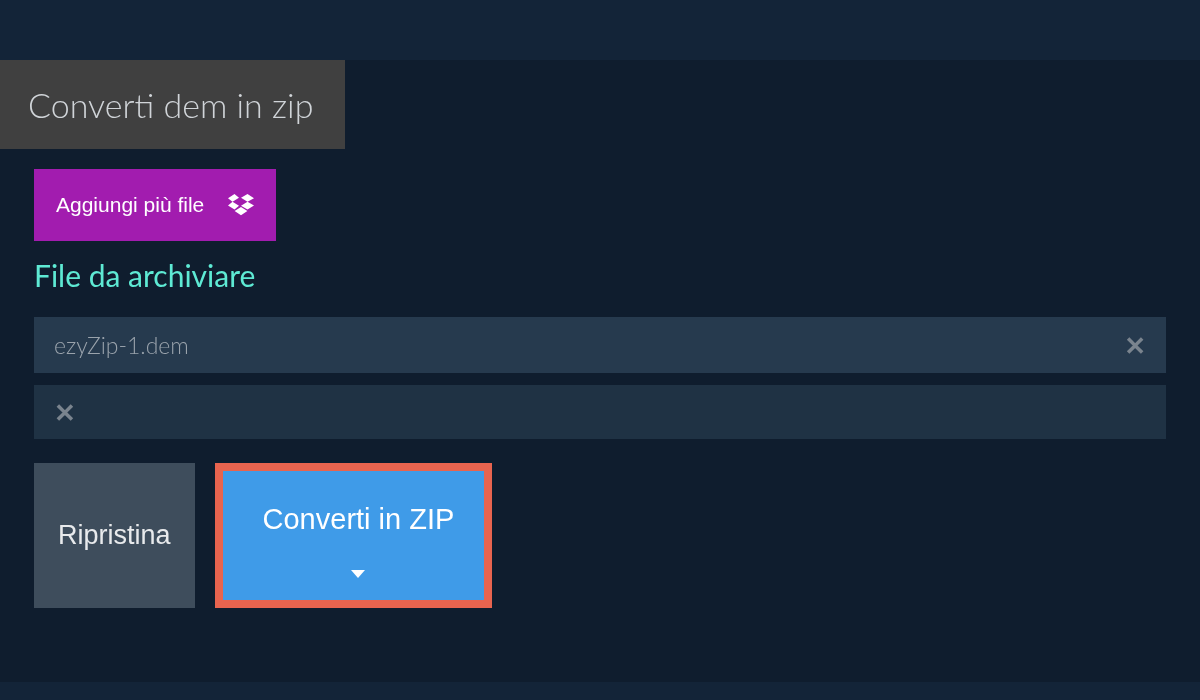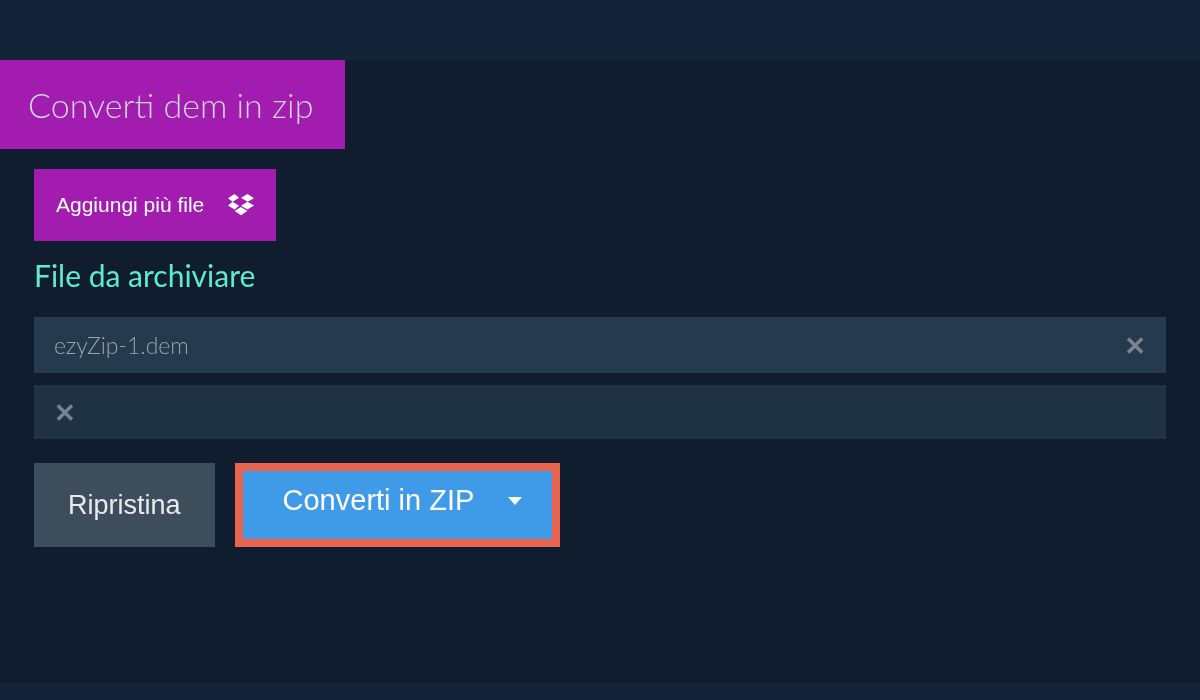--- a/index.html
+++ b/index.html
@@ -15,21 +15,21 @@
       overflow: hidden;
     }
     .top-bar {
       height: 60px;
       background: #132438;
     }
     .tab-container {
       display: flex;
     }
     .tab {
-      background: #a21caf;
+      background: #404040;
       color: #d0d4d8;
       font-size: 34px;
       font-weight: 300;
       padding: 24px 32px 24px 28px;
       display: inline-block;
     }
     .content {
       padding: 20px 34px;
     }
     .add-button {
@@ -84,40 +84,41 @@
     }
     .button-row {
       display: flex;
       gap: 20px;
       align-items: stretch;
     }
     .reset-button {
       background: #3e4d5c;
       color: #e8eaec;
       border: none;
-      padding: 22px 34px;
+      padding: 22px 24px;
       font-size: 27px;
       font-weight: 300;
       cursor: pointer;
     }
     .convert-button-wrapper {
       border: 8px solid #e8644f;
       display: inline-block;
     }
     .convert-button {
       background: #3f9be8;
       color: #ffffff;
       border: none;
-      padding: 13px 30px 22px 40px;
+      padding: 32px 30px 22px 40px;
       font-size: 29px;
       font-weight: 300;
       cursor: pointer;
       display: inline-flex;
       align-items: center;
       gap: 34px;
+      flex-direction: column;
     }
     .caret-icon {
       display: inline-block;
       width: 0;
       height: 0;
       border-left: 7px solid transparent;
       border-right: 7px solid transparent;
       border-top: 8px solid #ffffff;
     }
     .bottom-bar {

